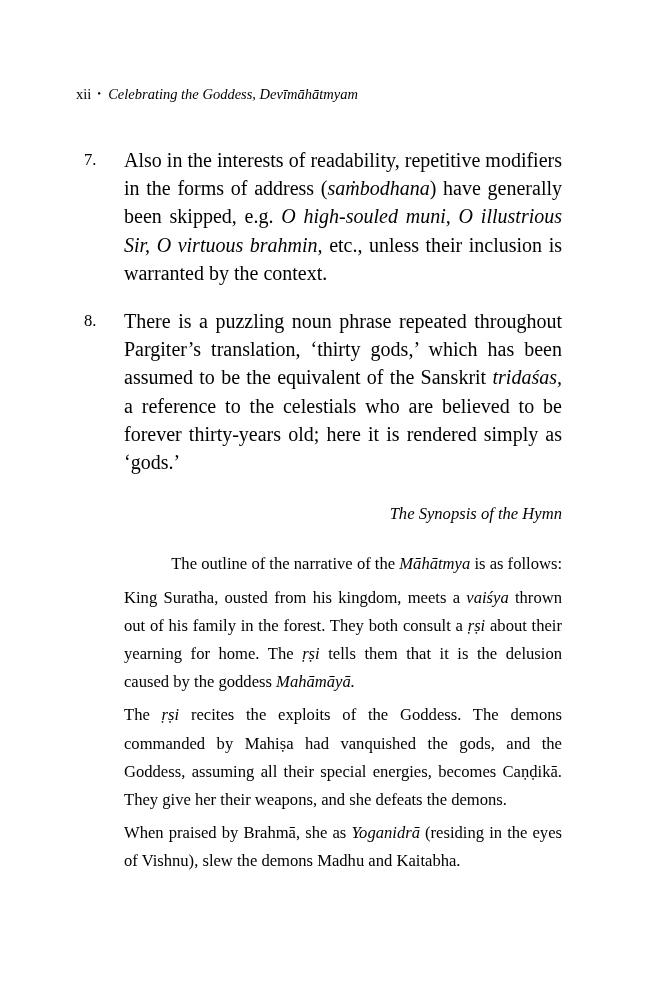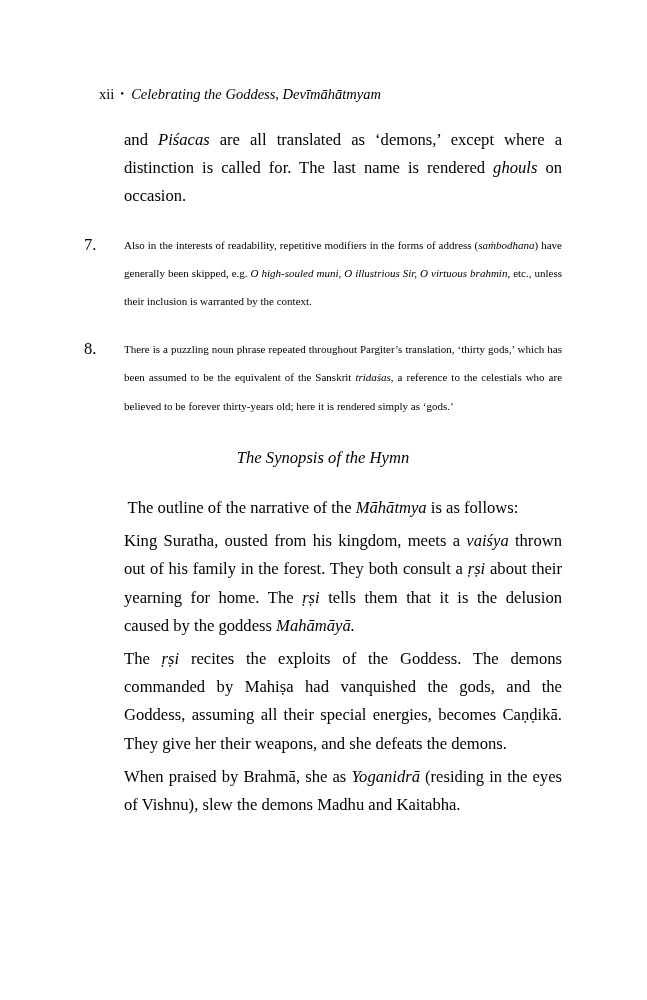--- a/index.html
+++ b/index.html
@@ -22,21 +22,21 @@
     left: 0;
     top: 0;
     width: 647px;
     height: 1000px;
     box-sizing: border-box;
   }
 
   
   .running-head {
     position: absolute;
-    left: 99px;
+    left: 76px;
     top: 84px;
     width: 478px;
     font-size: 14.5px;
     line-height: 19px;
     white-space: nowrap;
   }
   .running-head .folio {
     font-style: normal;
   }
   .running-head .sep {
@@ -80,37 +80,37 @@
   .list-item .marker {
     position: absolute;
     left: 0;
     top: 0;
     width: 28px;
     font-size: 16.6px;
     line-height: 28.2px;
     text-align: left;
   }
   .list-item .item-body {
-    font-size: 11px;
+    font-size: 20px;
     line-height: 28.2px;
     text-align: justify;
   }
 
   
   .section-heading {
     margin-top: 24px;
     font-style: italic;
     font-size: 16.6px;
     line-height: 28.2px;
-    text-align: center;
+    text-align: right;
   }
 
   .lead-para {
     margin-top: 22px;
-    text-align: center;
+    text-align: right;
   }
 
   
   .block-para {
     margin-top: 5px;
     margin-left: 40px;
     width: 438px;
     text-align: justify;
   }
 
@@ -122,21 +122,20 @@
 <body>
 
 <div class="page">
 
   <div class="running-head">
     <span class="folio">xii</span><span class="sep">•</span><span class="book-title">Celebrating the Goddess, Devīmāhātmyam</span>
   </div>
 
   <div class="column">
 
-    <p class="cont-para"><span>and </span><span class="it">Piśacas</span><span> are all translated as ‘demons,’ except where a distinction is called for. The last name is rendered </span><span class="it">ghouls</span><span> on occasion.</span></p>
 
     <div class="list-item">
       <span class="marker">7.</span>
       <p class="item-body"><span>Also in the interests of readability, repetitive modifiers in the forms of address (</span><span class="it">saṁbodhana</span><span>) have generally been skipped, e.g. </span><span class="it">O high-souled muni, O illustrious Sir, O virtuous brahmin,</span><span> etc., unless their inclusion is warranted by the context.</span></p>
     </div>
 
     <div class="list-item">
       <span class="marker">8.</span>
       <p class="item-body"><span>There is a puzzling noun phrase repeated throughout Pargiter’s translation, ‘thirty gods,’ which has been assumed to be the equivalent of the Sanskrit </span><span class="it">tridaśas,</span><span> a reference to the celestials who are believed to be forever thirty-years old; here it is rendered simply as ‘gods.’</span></p>
     </div>

